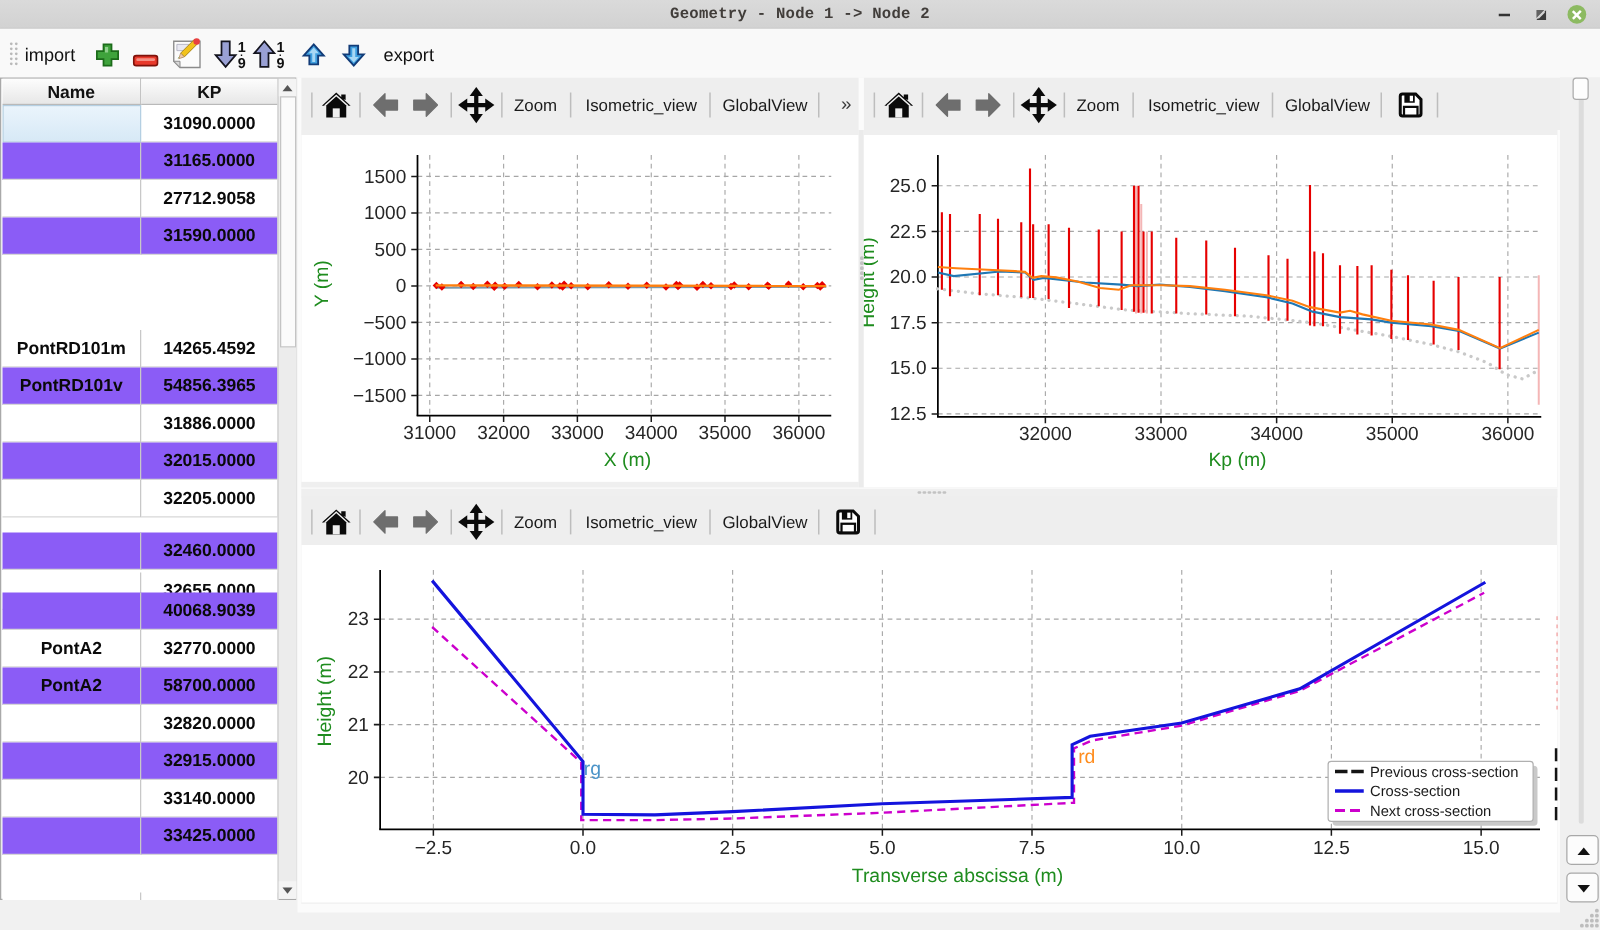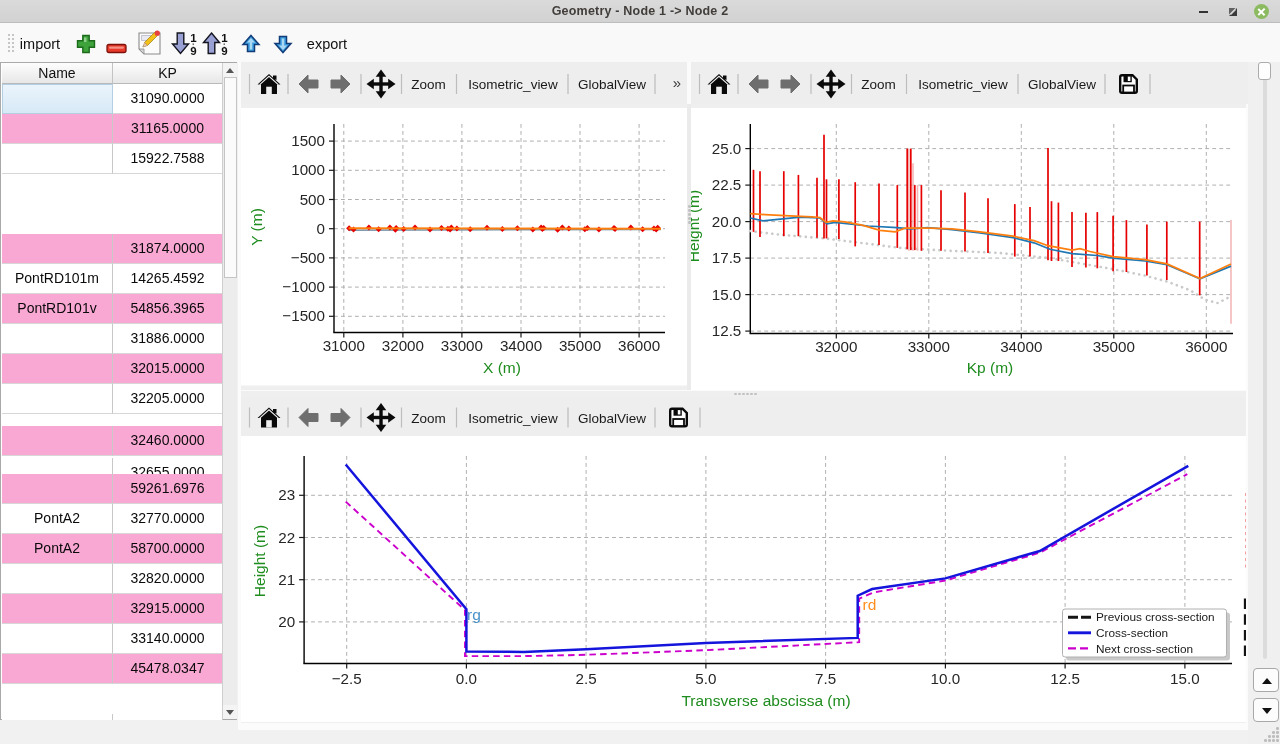--- a/index.html
+++ b/index.html
@@ -1,35 +1,35 @@
 <!DOCTYPE html>
 <html><head><meta charset="utf-8"><style>
 * { margin:0; padding:0; box-sizing:border-box; }
 html,body { width:1280px; height:744px; overflow:hidden;
   font-family:"Liberation Sans", sans-serif; background:#f1f1f1; }
 #titlebar { position:absolute; left:0; top:0; width:1280px; height:23px;
-  background:linear-gradient(#dadada,#d2d2d2); border-bottom:1px solid #bdbdbd; }
+  background:linear-gradient(#dadada,#d2d2d2); border-bottom:1px solid #bdbdbd;font-family:Liberation Mono, monospace; }
 #title { position:absolute; left:0; right:0; top:4px; text-align:center;
   font-size:12.5px; font-weight:bold; color:#413d3a; letter-spacing:0.2px; }
 #minb { position:absolute; left:1199px; top:11px; width:9px; height:2.4px; background:#333; }
 #maxb { position:absolute; left:1229px; top:8px; width:8px; height:8px; }
 #closeb { position:absolute; left:1254px; top:4px; width:15px; height:15px;
   border-radius:50%; background:#8cba61; }
 #closeb:before, #closeb:after { content:""; position:absolute; left:3.2px; top:6.6px;
   width:8.6px; height:1.9px; background:#fff; }
 #closeb:before { transform:rotate(45deg); }
 #closeb:after { transform:rotate(-45deg); }
 #maintb { position:absolute; left:0; top:23px; width:1280px; height:39px; background:#f9f9f9; }
 #tablewrap { position:absolute; left:0; top:62px; width:237px; height:658px;
-  background:#fff; border:1px solid #a9a9a9; }
+  background:#fff; border:1px solid #a9a9a9;font-weight:bold; }
 .th { position:absolute; top:0; height:21px; background:linear-gradient(#fdfdfd,#e7e7e7);
   border-right:1px solid #c3c3c3; border-bottom:1px solid #b9b9b9; font-size:14px;
   color:#111; text-align:center; line-height:20px; }
 .tr { position:absolute; left:1px; width:221px; height:30px; background:#fff; }
-.tr.shade { background:#f9a8d4; }
+.tr.shade { background:#8b5cf6; }
 .td { position:absolute; top:0; height:30px; font-size:14px; color:#0a0a0a;
   text-align:center; line-height:29px; border-bottom:1px solid #d7d7d7; }
 .td.n { left:0; width:111px; border-right:1px solid #c8c8c8; }
 .td.k { left:111px; width:110px; border-right:1px solid #c8c8c8; }
 .td.n.sel { background:linear-gradient(#eaf4fc,#d7e9f6); border:1px solid #b4cfe2; }
 #tsb { position:absolute; left:221px; top:0; width:15px; height:656px; background:#ececec;
   border-left:1px solid #cfcfcf; }
 .tsb-btn { position:absolute; left:0; width:14px; height:14px; background:#f4f4f4; }
 .aru { position:absolute; left:3.2px; top:4.5px; width:0; height:0;
   border-left:4px solid transparent; border-right:4px solid transparent;
@@ -122,25 +122,25 @@
     <div class="tr" style="top:21px">
       <div class="td n sel"></div>
       <div class="td k">31090.0000</div>
     </div>
     <div class="tr shade" style="top:51px">
       <div class="td n"></div>
       <div class="td k">31165.0000</div>
     </div>
     <div class="tr" style="top:81px">
       <div class="td n"></div>
-      <div class="td k">15922.7588</div>
-    </div>
-    <div class="tr shade" style="top:171px">
-      <div class="td n"></div>
-      <div class="td k">31874.0000</div>
+      <div class="td k">27712.9058</div>
+    </div>
+    <div class="tr shade" style="top:111px">
+      <div class="td n"></div>
+      <div class="td k">31590.0000</div>
     </div>
     <div class="tr" style="top:201px">
       <div class="td n">PontRD101m</div>
       <div class="td k">14265.4592</div>
     </div>
     <div class="tr shade" style="top:231px">
       <div class="td n">PontRD101v</div>
       <div class="td k">54856.3965</div>
     </div>
     <div class="tr" style="top:261px">
@@ -158,21 +158,21 @@
     <div class="tr shade" style="top:363px">
       <div class="td n"></div>
       <div class="td k">32460.0000</div>
     </div>
     <div class="tr" style="top:395px">
       <div class="td n"></div>
       <div class="td k">32655.0000</div>
     </div>
     <div class="tr shade" style="top:411px">
       <div class="td n"></div>
-      <div class="td k">59261.6976</div>
+      <div class="td k">40068.9039</div>
     </div>
     <div class="tr" style="top:441px">
       <div class="td n">PontA2</div>
       <div class="td k">32770.0000</div>
     </div>
     <div class="tr shade" style="top:471px">
       <div class="td n">PontA2</div>
       <div class="td k">58700.0000</div>
     </div>
     <div class="tr" style="top:501px">
@@ -182,21 +182,21 @@
     <div class="tr shade" style="top:531px">
       <div class="td n"></div>
       <div class="td k">32915.0000</div>
     </div>
     <div class="tr" style="top:561px">
       <div class="td n"></div>
       <div class="td k">33140.0000</div>
     </div>
     <div class="tr shade" style="top:591px">
       <div class="td n"></div>
-      <div class="td k">45478.0347</div>
+      <div class="td k">33425.0000</div>
     </div>
     <div class="tr" style="top:651px;height:6px">
       <div class="td n" style="height:6px;border-bottom:none"></div>
       <div class="td k" style="height:6px;border-bottom:none"></div>
     </div>
     <div id="tsb">
       <div class="tsb-btn" style="top:0">
         <span class="aru"></span>
       </div>
       <div id="tsb-thumb"></div>

